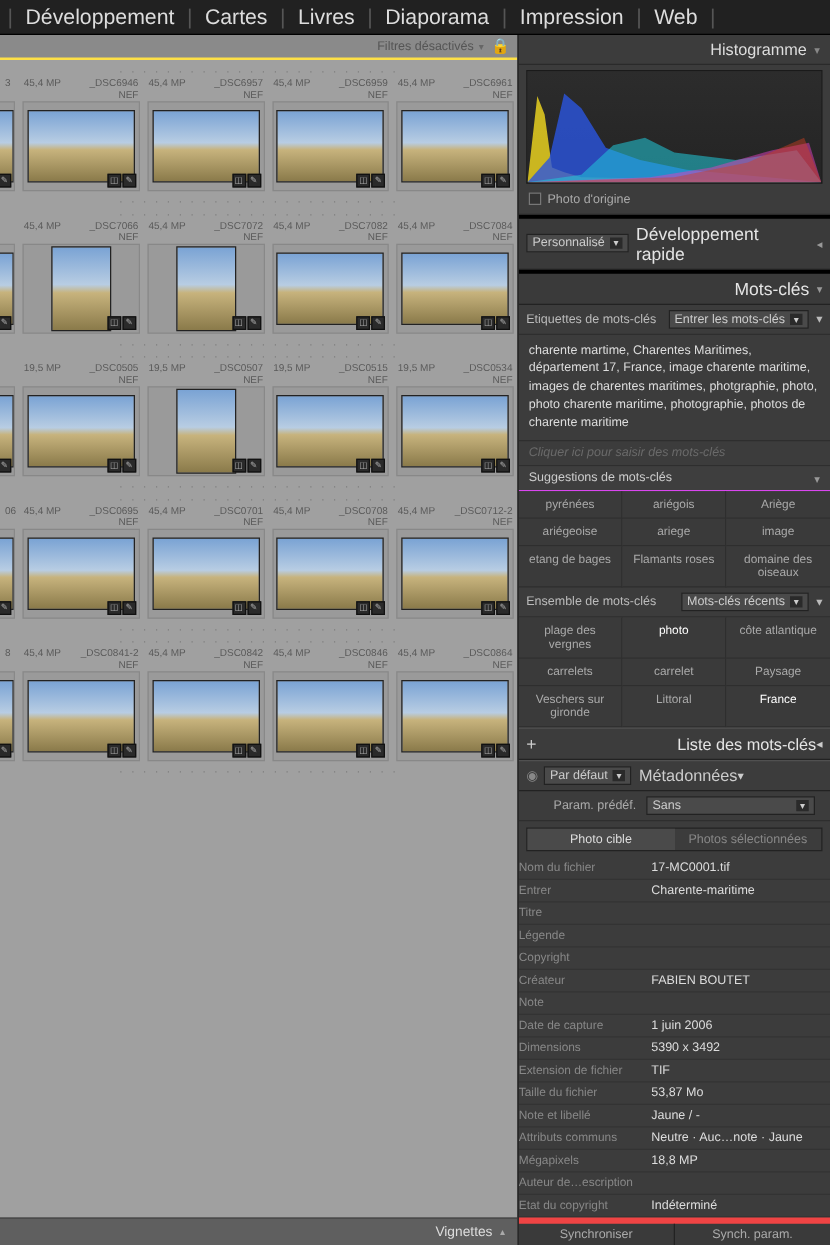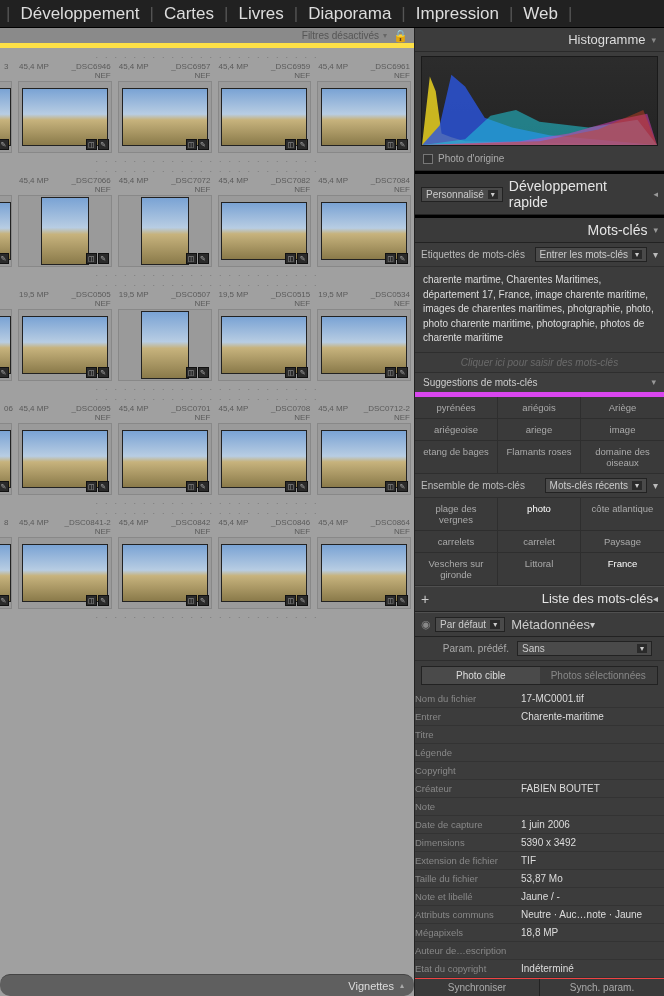--- a/index.html
+++ b/index.html
@@ -30,21 +30,21 @@
 .main { flex: 1; display: flex; overflow: hidden; }
 .grid-area {
   flex: 1;
   background: #a0a0a0;
   display: flex;
   flex-direction: column;
   overflow: hidden;
 }
 .filter-bar {
   background: #8a8a8a;
-  border-bottom: 5px solid #fde047;
+  border-bottom: 2px solid #fde047;
   height: 20px;
   display: flex;
   align-items: center;
   justify-content: flex-end;
   padding: 0 6px;
   font-size: 10px;
   color: #555;
 }
 .filter-bar .lock { margin-left: 6px; color: #7a6a30; font-size: 12px; }
 .filter-bar .dd { margin-left: 4px; font-size: 8px; color: #666;}
@@ -97,21 +97,21 @@
   position: absolute; bottom: 2px; right: 2px;
   display: flex; gap: 1px;
 }
 .thumb-badges span {
   width: 11px; height: 11px; background: #2a2a2a; border: 1px solid #111;
   font-size: 7px; color: #aaa; text-align: center; line-height: 10px;
 }
 .bottom-bar {
   height: 22px; background:#5f5f5f; border-top:1px solid #444;
   display:flex; align-items:center; justify-content:flex-end;
-  padding:0 10px; color:#ddd; font-size:11px;border-radius:10px;
+  padding:0 10px; color:#ddd; font-size:11px;
 }
 .bottom-bar .tri { margin-left:6px; font-size:8px; color:#aaa;}
 
 
 .panel {
   width: 250px;
   background: #3c3c3c;
   display: flex;
   flex-direction: column;
   overflow: hidden;
@@ -154,35 +154,34 @@
   border-bottom:1px solid #2e2e2e;
 }
 .kw-row .lab { flex:1;}
 .kw-block {
   padding:6px 8px; font-size:10px; color:#ddd; line-height:1.45;
   border-bottom:1px solid #2e2e2e;
 }
 .kw-input {
   padding:4px 8px; font-size:10px; color:#6a6a6a; font-style:italic;
   border-bottom:1px solid #2e2e2e;
-  text-align:center;
 }
 .grid3 {
   display:grid; grid-template-columns: repeat(3,1fr);
   font-size:9.5px; color:#aaa;
 }
 .grid3 div {
   padding:5px 4px; text-align:center;
   border-right:1px solid #2e2e2e; border-bottom:1px solid #2e2e2e;
   background:#3a3a3a;
 }
 .grid3 div:nth-child(3n){border-right:none;}
 .grid3 .hl { color:#fff;}
 .sub-head {
-  padding:4px 8px; font-size:10px; color:#ccc; border-bottom:5px solid #d946ef;
+  padding:4px 8px; font-size:10px; color:#ccc; border-bottom:1px solid #d946ef;
   background:#3e3e3e; display:flex; align-items:center;
 }
 .sub-head .tri { margin-left:auto; font-size:9px; color:#999;}
 .plus-row {
   display:flex; align-items:center; padding:4px 6px;
   border-top:1px solid #505050; border-bottom:1px solid #222;
 }
 .plus-row .plus { color:#ccc; font-size:14px; width:16px;}
 .meta-head {
   display:flex; align-items:center; padding:4px 6px;
@@ -203,21 +202,21 @@
   display:flex; border:1px solid #222; margin:5px 6px;
 }
 .tabs2 div { flex:1; text-align:center; padding:3px 0; font-size:10px; color:#888;}
 .tabs2 div.active { background:#4a4a4a; color:#ddd;}
 .preset-row {
   display:flex; align-items:center; padding:4px 6px; font-size:10px; color:#aaa;
   border-bottom:1px solid #2e2e2e;
 }
 .preset-row .pl { width:96px; text-align:right; padding-right:8px;}
 .sync-bar {
-  display:flex; border-top:1px solid #ef4444; background:#3a3a3a;
+  display:flex; border-top:5px solid #ef4444; background:#3a3a3a;
   height:22px;
 }
 .sync-bar div {
   flex:1; text-align:center; font-size:10px; color:#aaa;
   display:flex; align-items:center; justify-content:center;
   border-right:1px solid #222;
 }
 .sync-bar div:last-child{border-right:none;}
 </style>
 </head>

